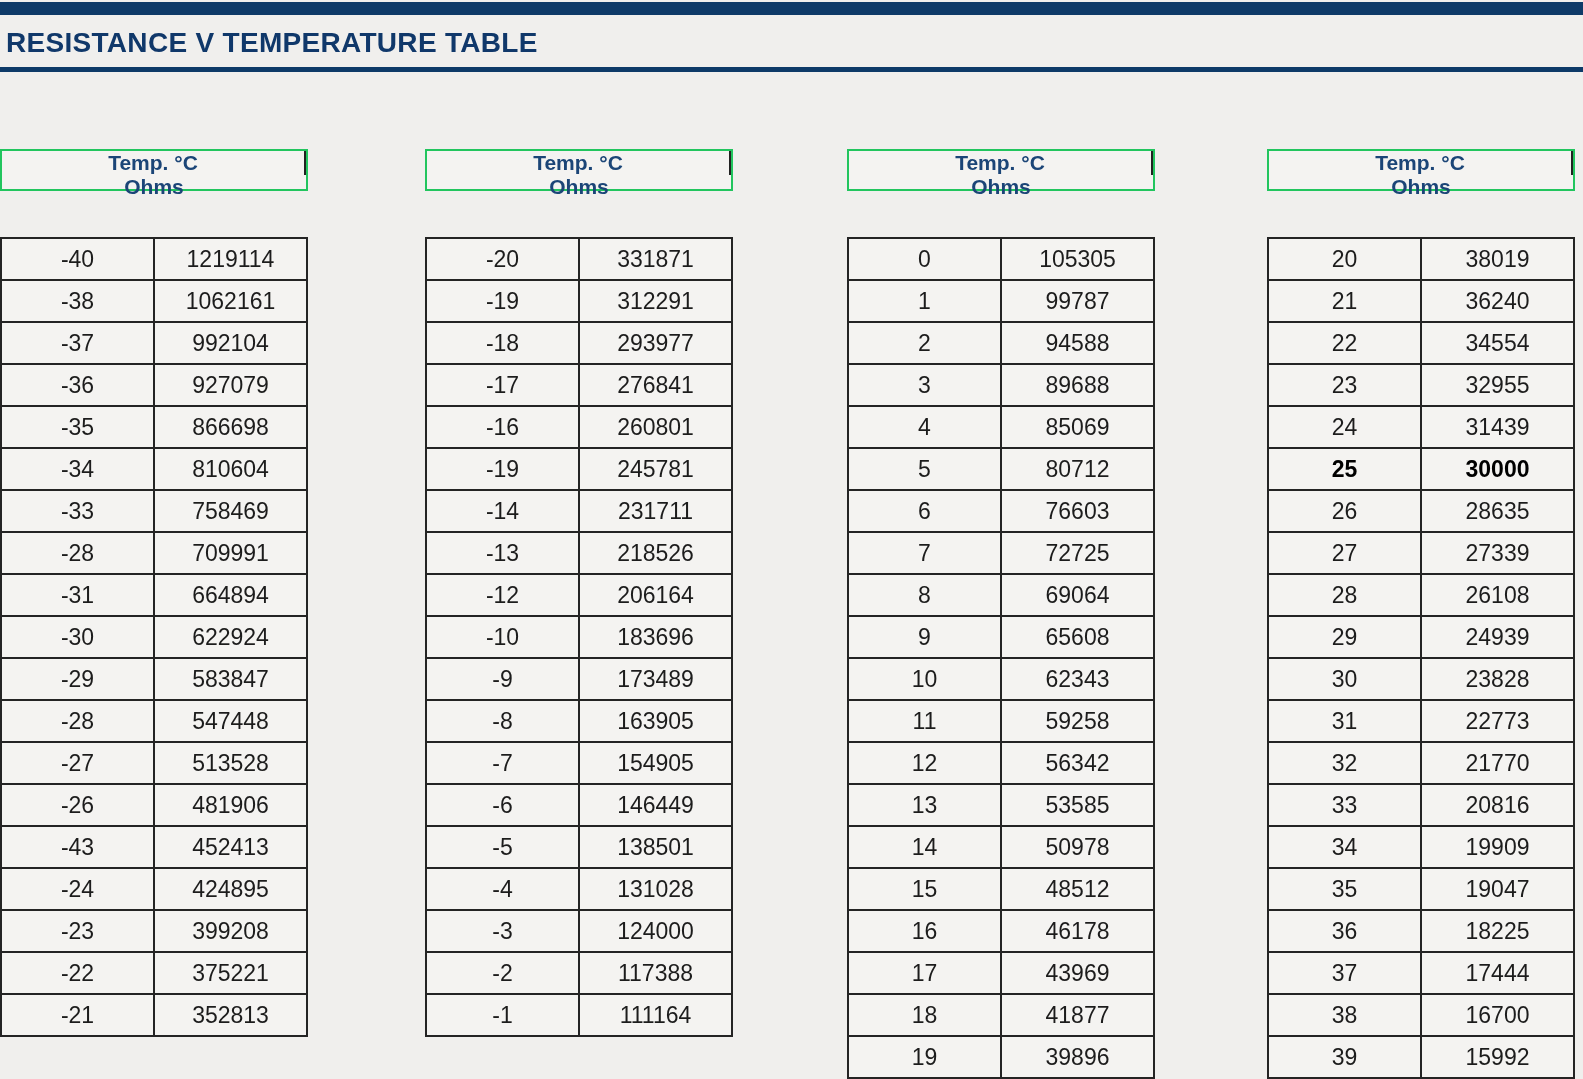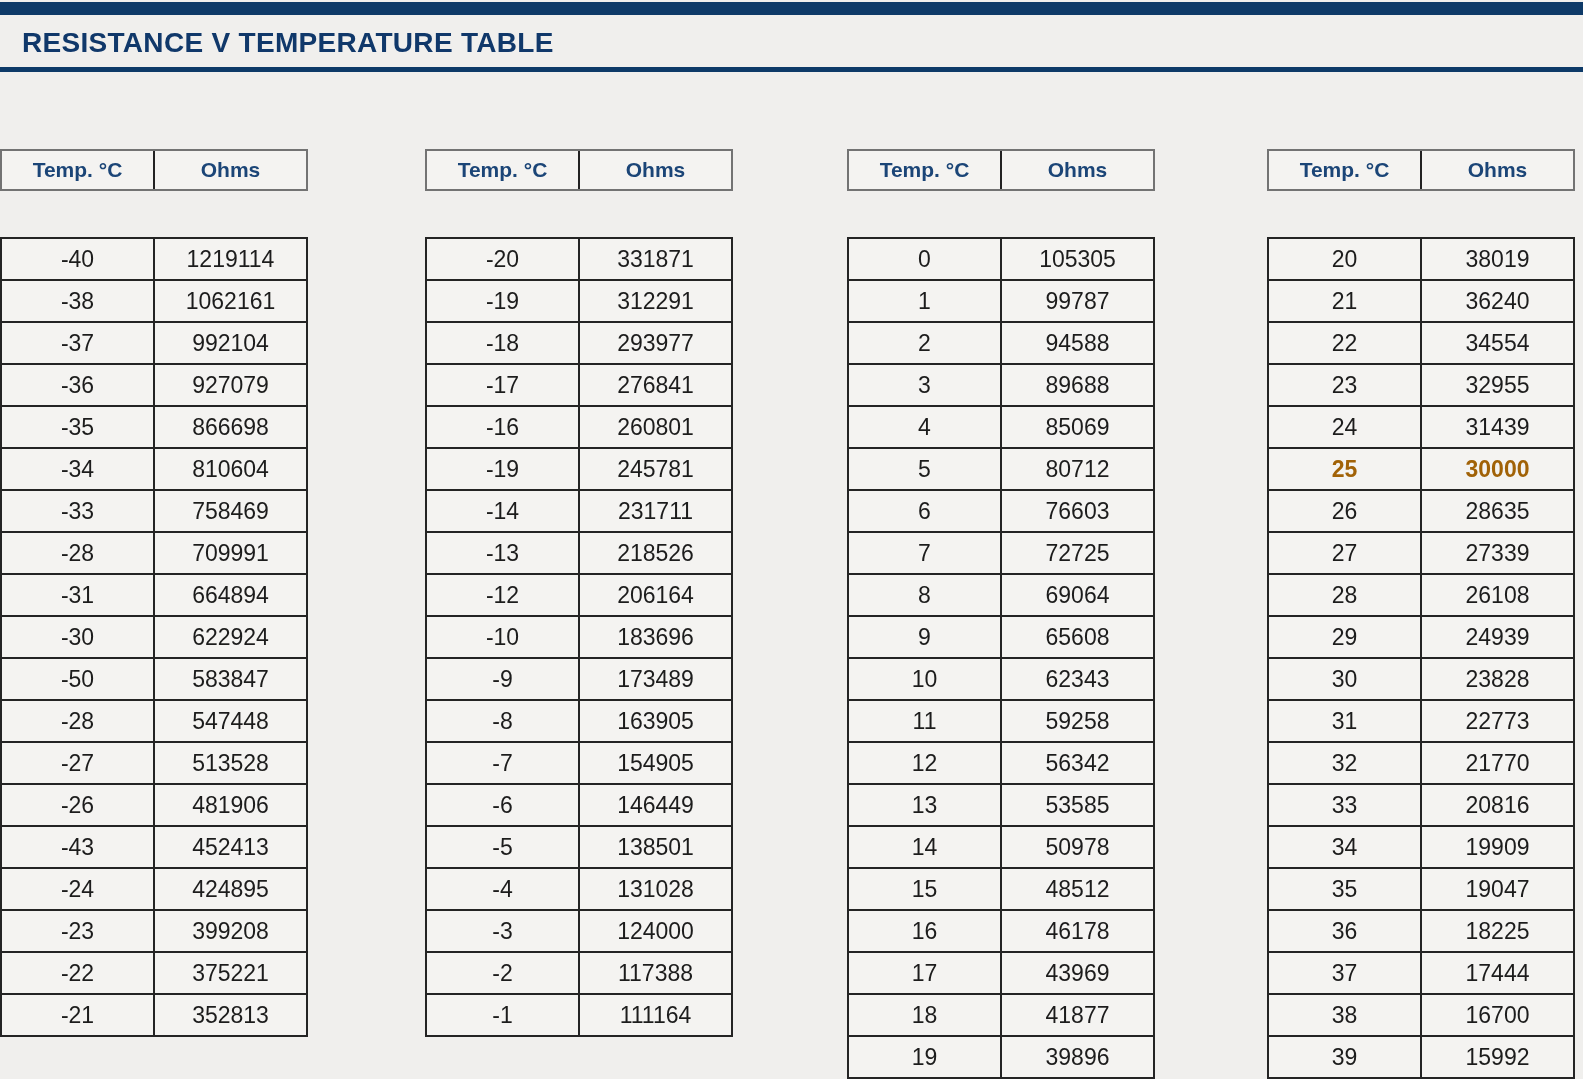--- a/index.html
+++ b/index.html
@@ -15,21 +15,21 @@
     overflow: hidden;
   }
   .topbar {
     position: absolute;
     top: 2px; left: 0;
     width: 100%; height: 13px;
     background: #0e3a68;
   }
   .page-title {
     position: absolute;
-    top: 27px; left: 22px;
+    top: 27px; left: 6px;
     font-size: 28px;
     font-weight: bold;
     color: #10386a;
     letter-spacing: 0.3px;
     white-space: nowrap;
   }
   .title-rule {
     position: absolute;
     top: 67px; left: 0;
     width: 100%; height: 5px;
@@ -40,23 +40,24 @@
     top: 149px;
     width: 308px;
   }
   .rt.t0 { left: 0px; }
   .rt.t1 { left: 425px; }
   .rt.t2 { left: 847px; }
   .rt.t3 { left: 1267px; }
   .hdr {
     display: flex;
     height: 38px;
-    border: 2px solid #737373;
+    border: 2px solid #22c55e;
     background: #f4f3f1;
     box-sizing: content-box;
+    flex-direction: column;
   }
   .hdr > div {
     flex: 1;
     display: flex;
     align-items: center;
     justify-content: center;
     font-weight: bold;
     font-size: 21px;
     color: #1b4577;
   }
@@ -72,21 +73,21 @@
     border: 2px solid #242424;
     height: 40px;
     width: 50%;
     text-align: center;
     vertical-align: middle;
     font-size: 23px;
     color: #1c1c1c;
     background: #f4f3f1;
     padding: 0;
   }
-  .rt tr.bold-row td { font-weight: bold; color: #a16207; }
+  .rt tr.bold-row td { font-weight: bold; color: #000000; }
 </style>
 </head>
 <body>
 
 <div class="canvas">
   <div class="topbar"></div>
   <div class="page-title">RESISTANCE V TEMPERATURE TABLE</div>
   <div class="title-rule"></div>
 
   <section class="rt t0">
@@ -130,21 +131,21 @@
           </tr>
           <tr>
             <td>-31</td>
             <td>664894</td>
           </tr>
           <tr>
             <td>-30</td>
             <td>622924</td>
           </tr>
           <tr>
-            <td>-50</td>
+            <td>-29</td>
             <td>583847</td>
           </tr>
           <tr>
             <td>-28</td>
             <td>547448</td>
           </tr>
           <tr>
             <td>-27</td>
             <td>513528</td>
           </tr>

